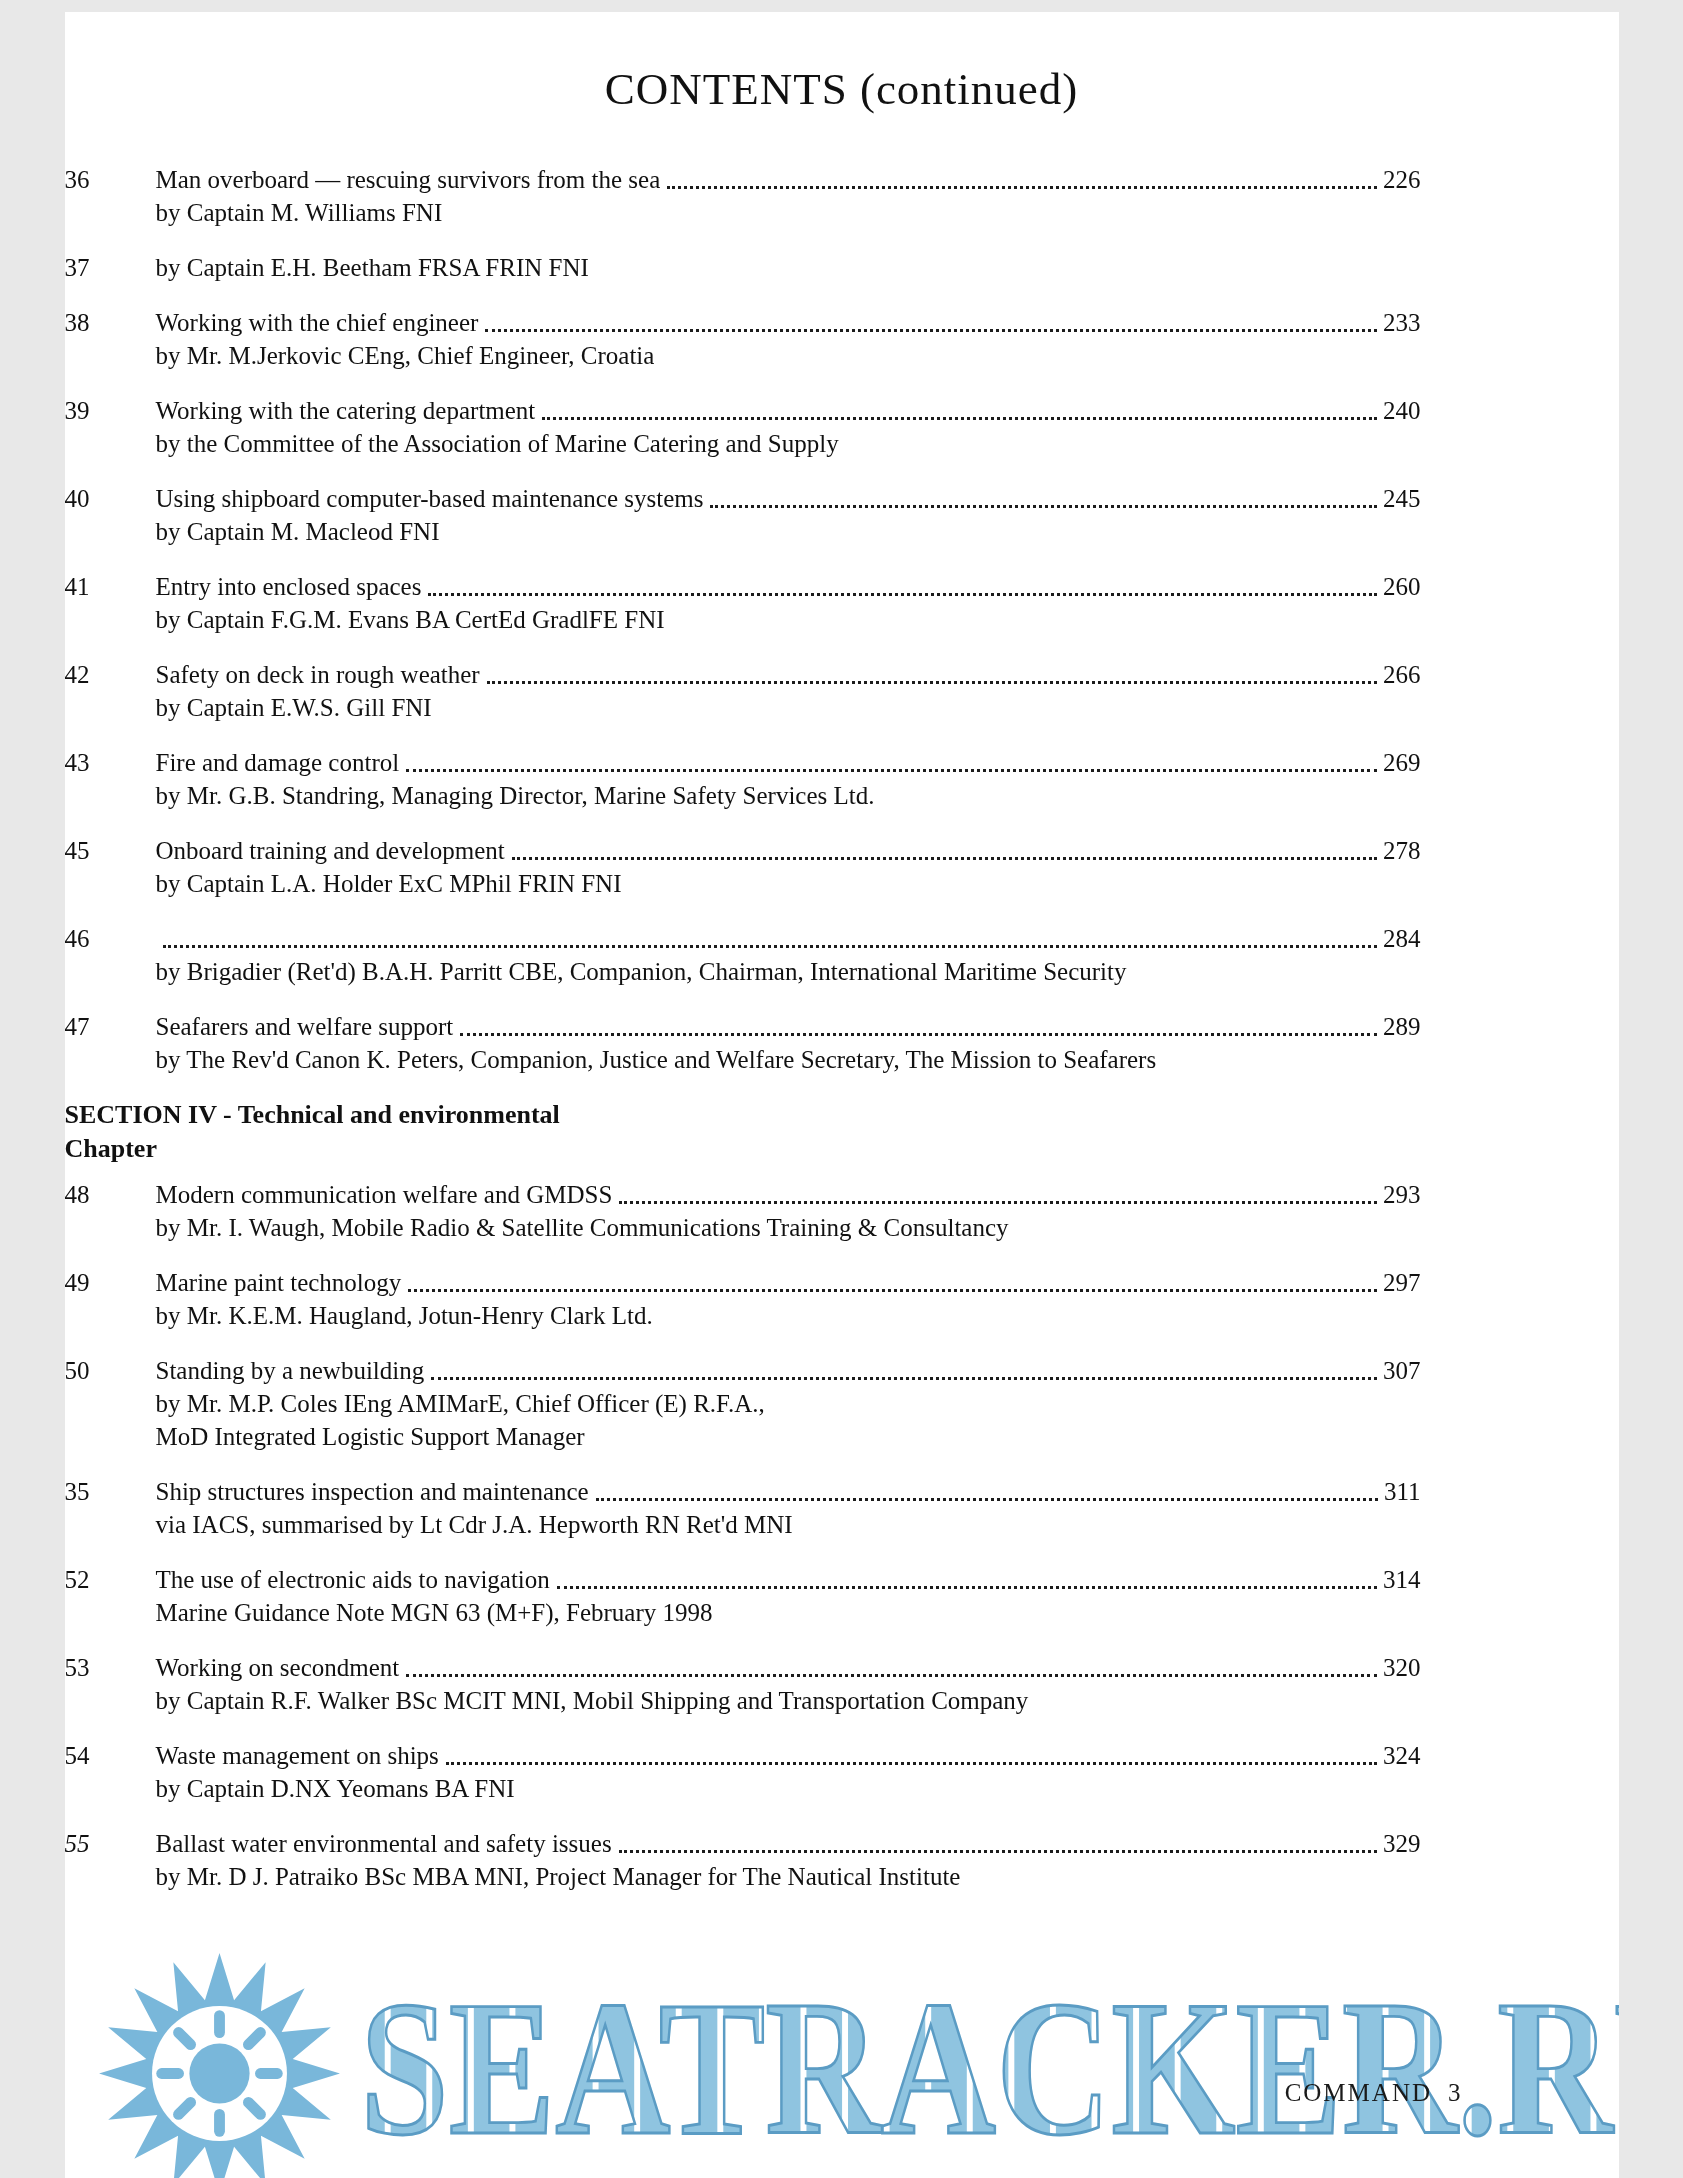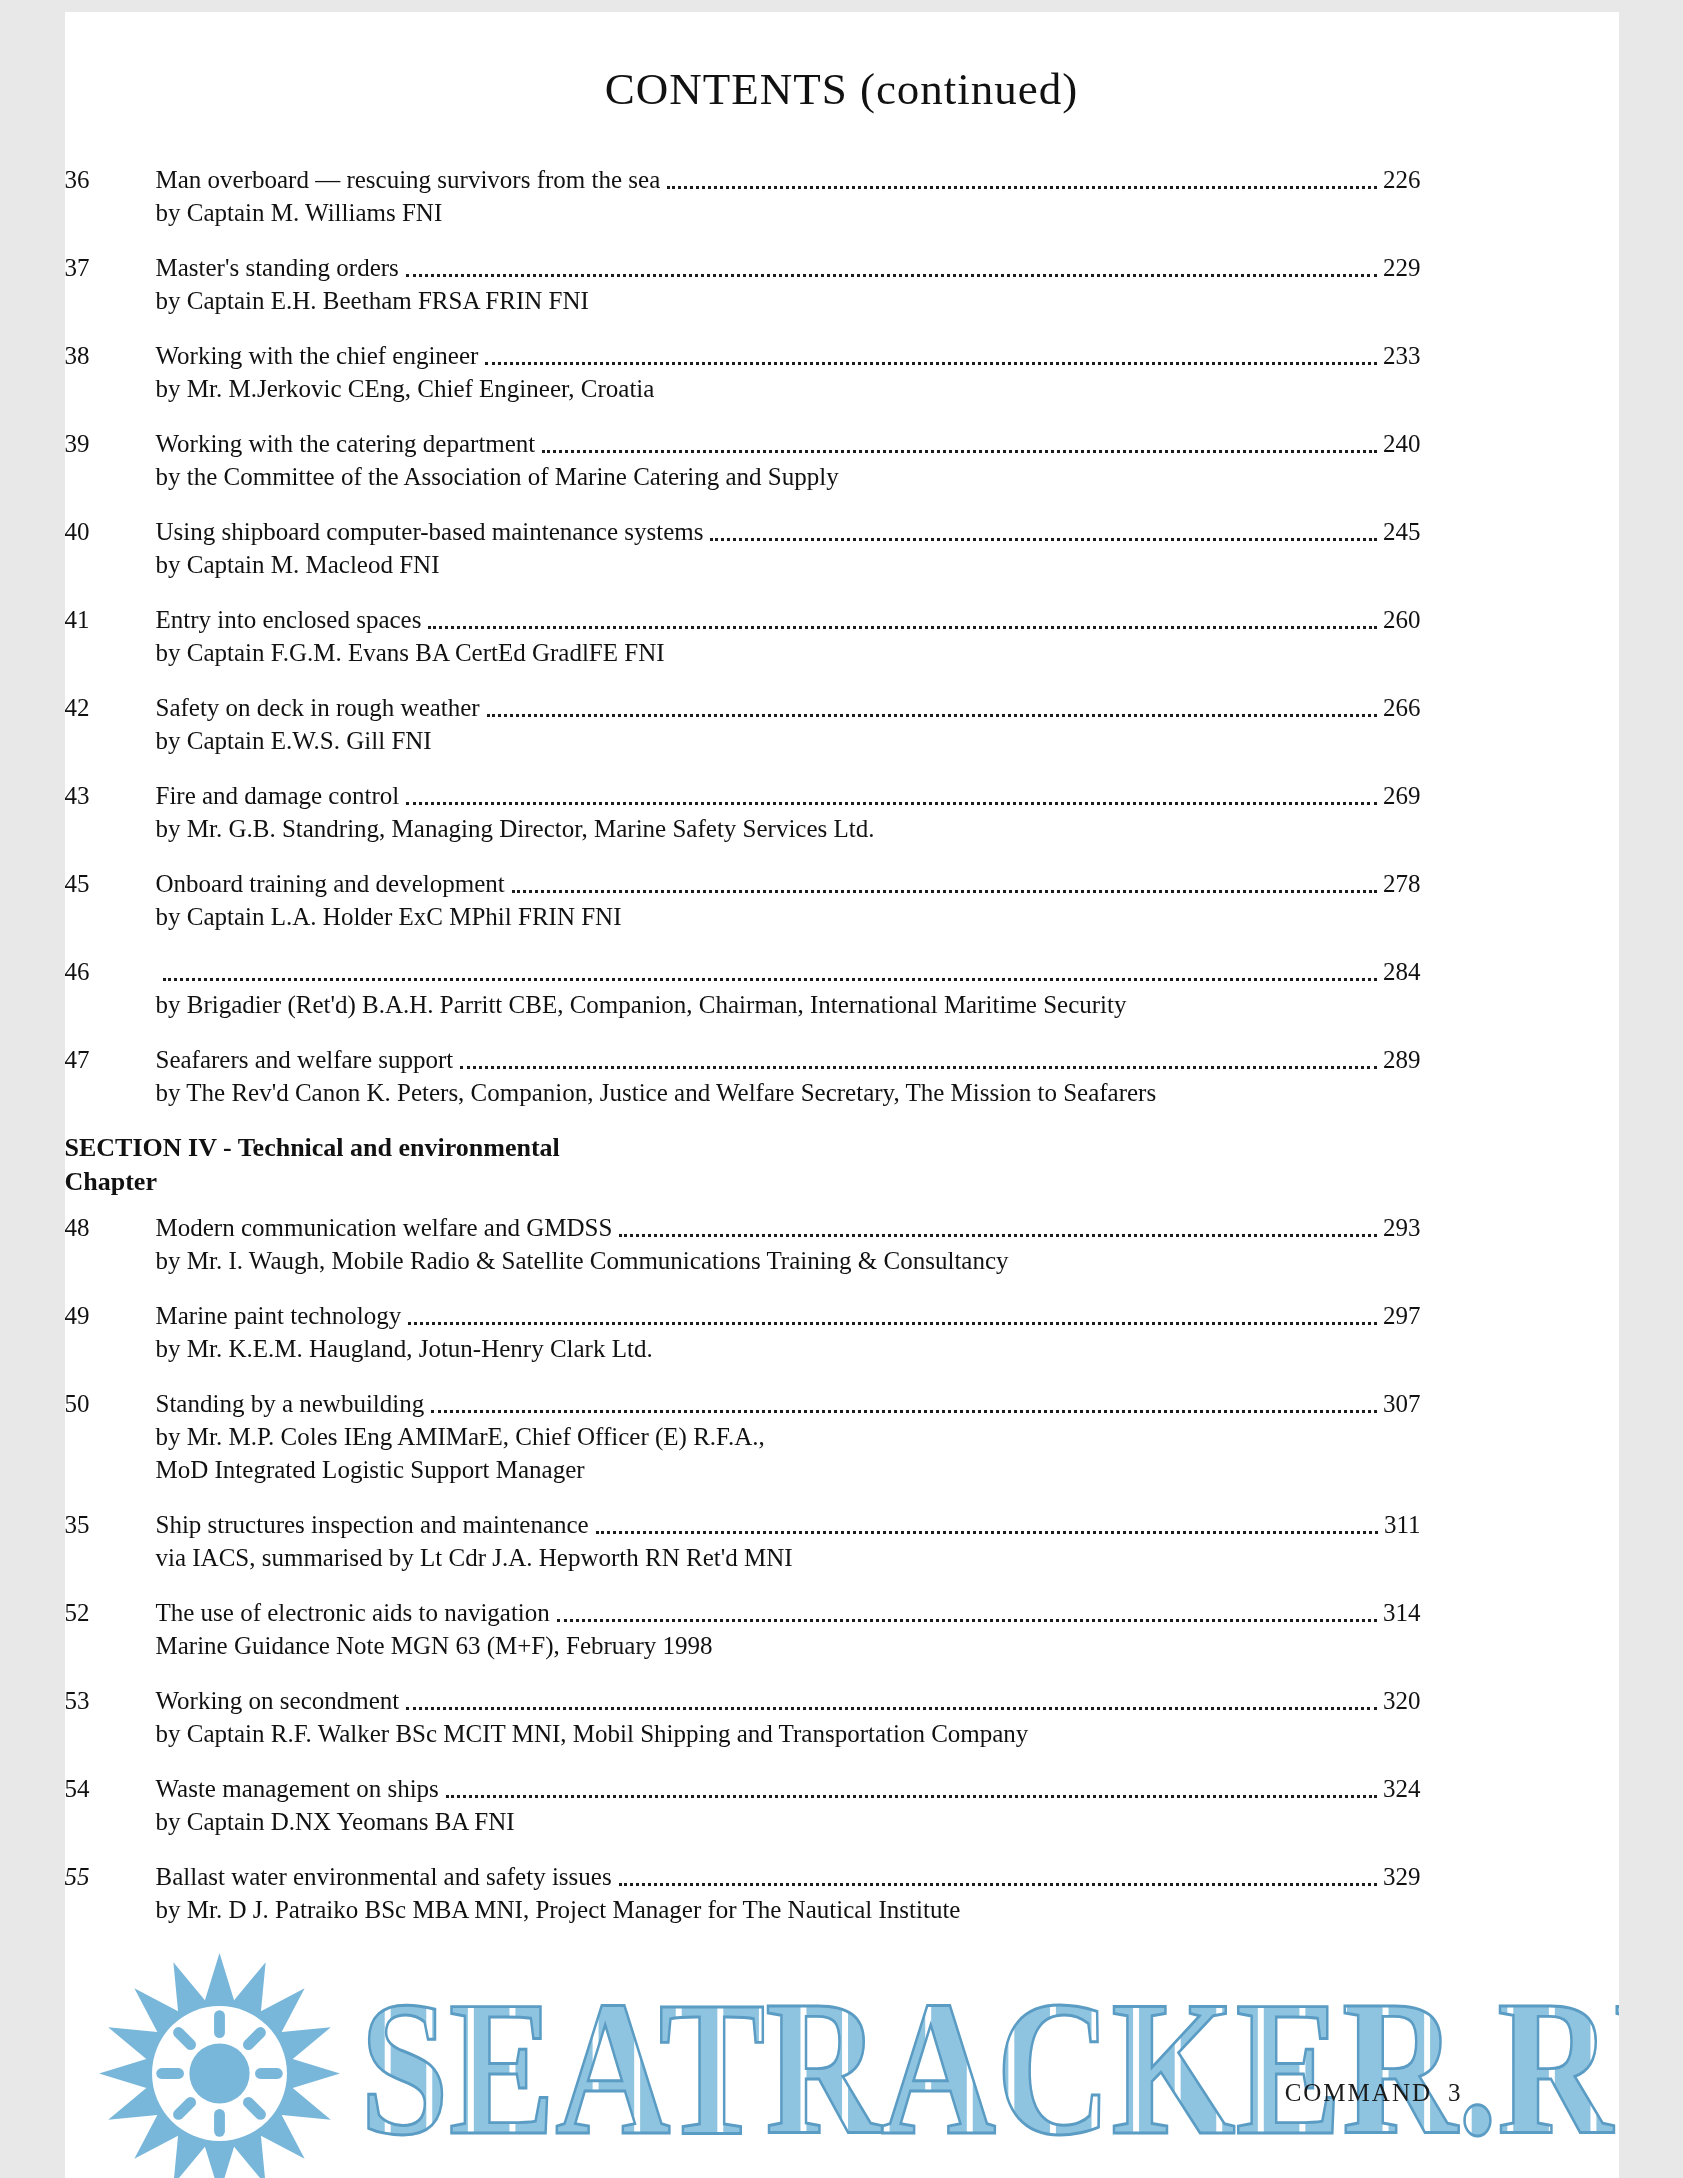--- a/index.html
+++ b/index.html
@@ -101,25 +101,20 @@
       </div>
       <div>
             <div class="byline">by Captain M. Williams FNI</div>
           </div>
     </div>
   </div>
 
   <div class="toc-entry">
     <div class="entry-num">37</div>
     <div class="entry-body">
-      <div class="entry-line">
-        <span class="entry-title">Master's standing orders</span>
-        <span class="leader"></span>
-        <span class="entry-page">229</span>
-      </div>
       <div>
             <div class="byline">by Captain E.H. Beetham FRSA FRIN FNI</div>
           </div>
     </div>
   </div>
 
   <div class="toc-entry">
     <div class="entry-num">38</div>
     <div class="entry-body">
       <div class="entry-line">

